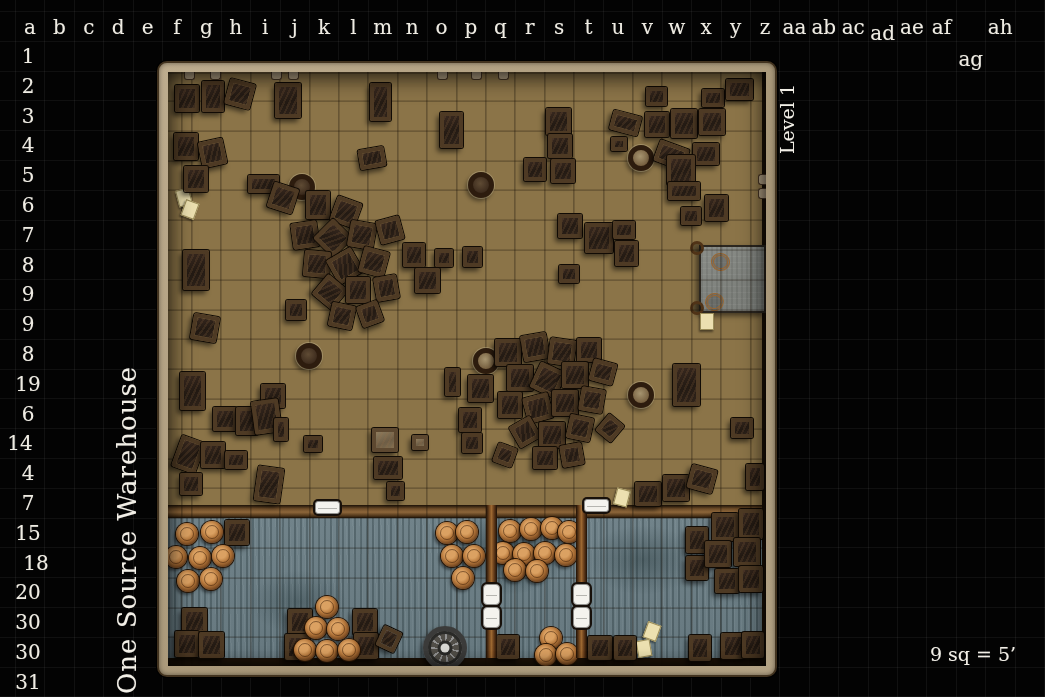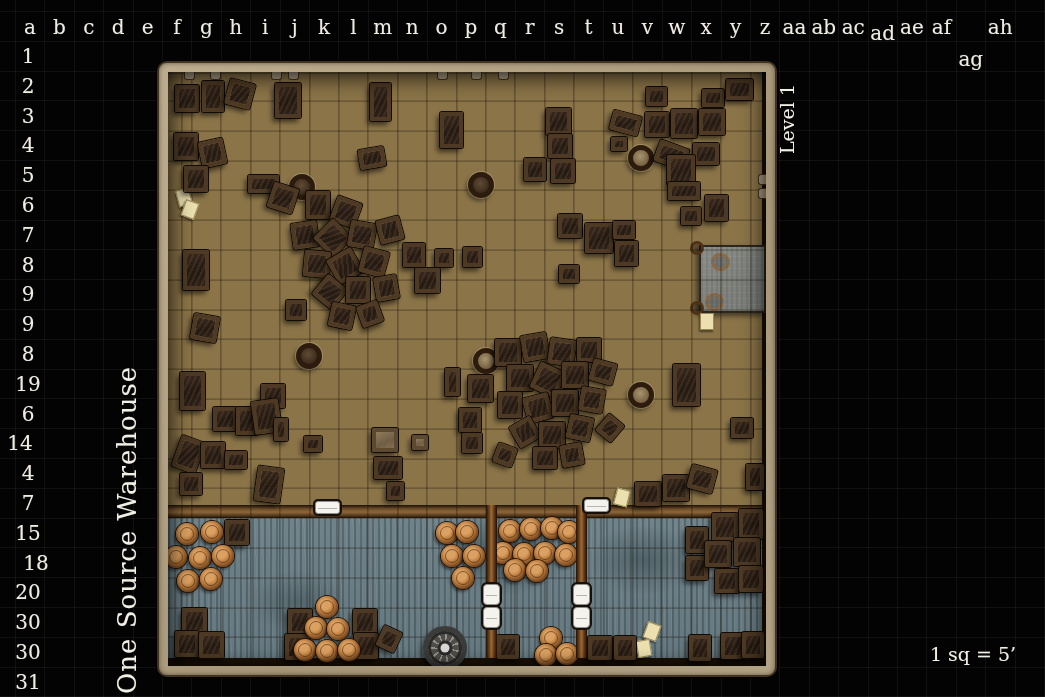--- a/index.html
+++ b/index.html
@@ -308,21 +308,21 @@
       <div class="notch" style="left:330px;"></div>
       <div class="notch-side" style="top:102px;"></div>
       <div class="notch-side" style="top:116px;"></div>
 
       <div id="map-shade"></div>
     </div>
   </div>
 
   <div class="vtext" id="map-name">One Source Warehouse</div>
   <div class="vtext" id="level-label">Level 1</div>
-  <div id="scale-label">1 sq = 5’</div>
+  <div id="scale-label">9 sq = 5’</div>
 <span class="col-label" style="left: 30px; top: 27px;">a</span>
     <span class="col-label" style="left: 59.4px; top: 27px;">b</span>
     <span class="col-label" style="left: 88.8px; top: 27px;">c</span>
     <span class="col-label" style="left: 118.2px; top: 27px;">d</span>
     <span class="col-label" style="left: 147.6px; top: 27px;">e</span>
     <span class="col-label" style="left: 177px; top: 27px;">f</span>
     <span class="col-label" style="left: 206.4px; top: 27px;">g</span>
     <span class="col-label" style="left: 235.8px; top: 27px;">h</span>
     <span class="col-label" style="left: 265.2px; top: 27px;">i</span>
     <span class="col-label" style="left: 294.6px; top: 27px;">j</span>

